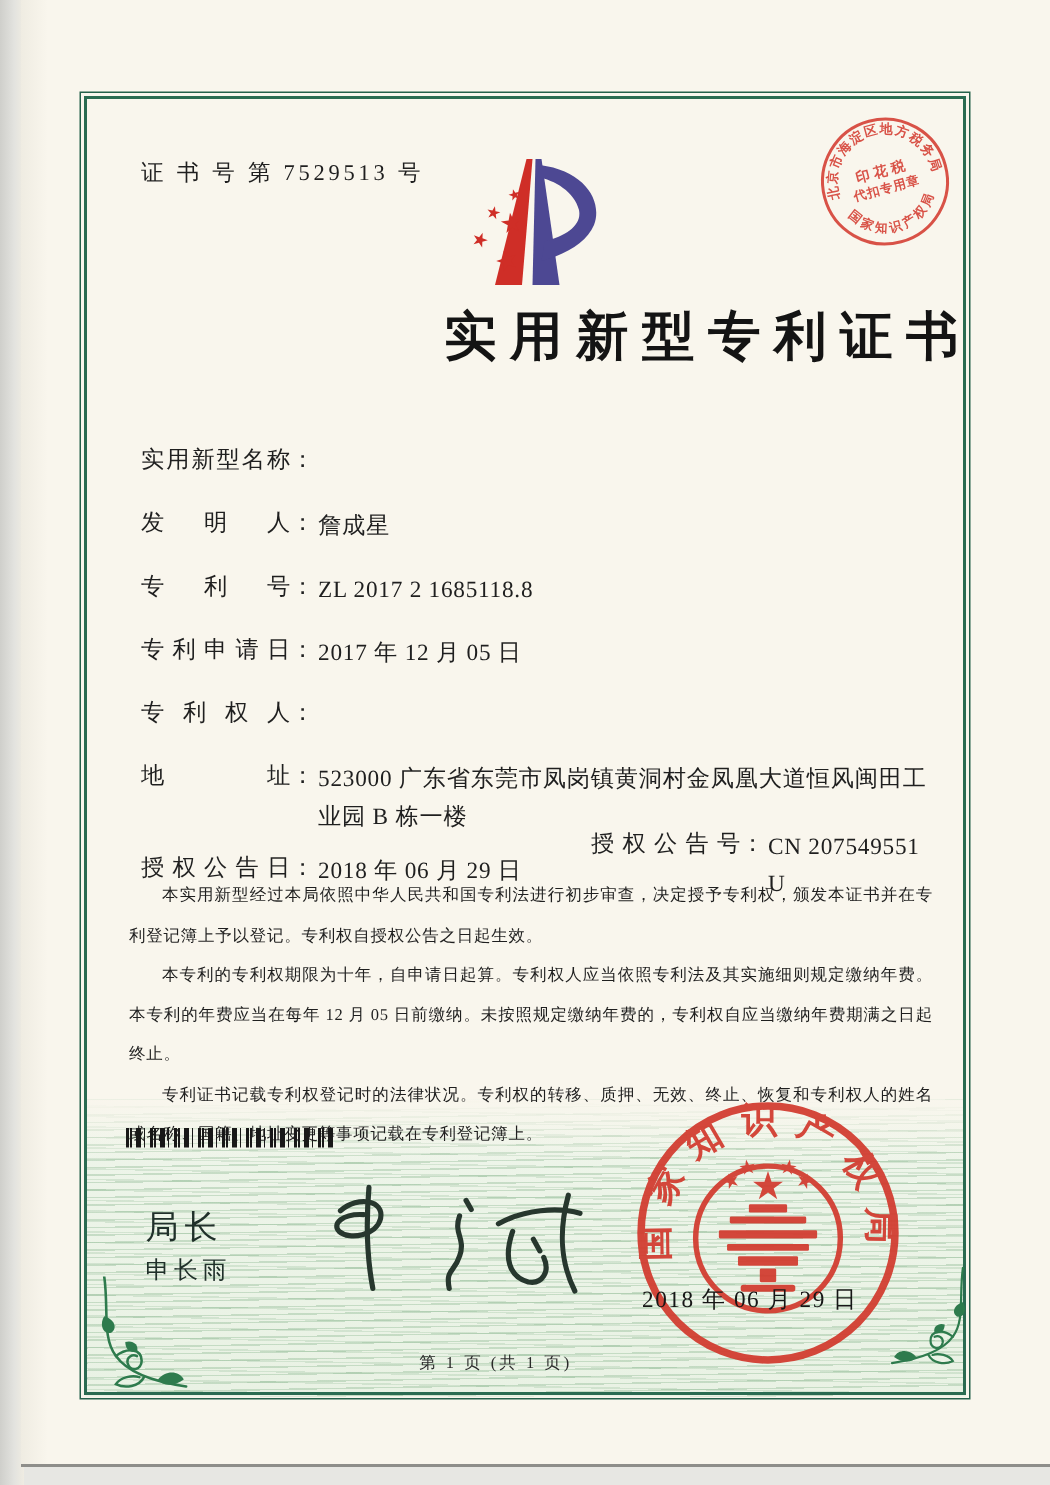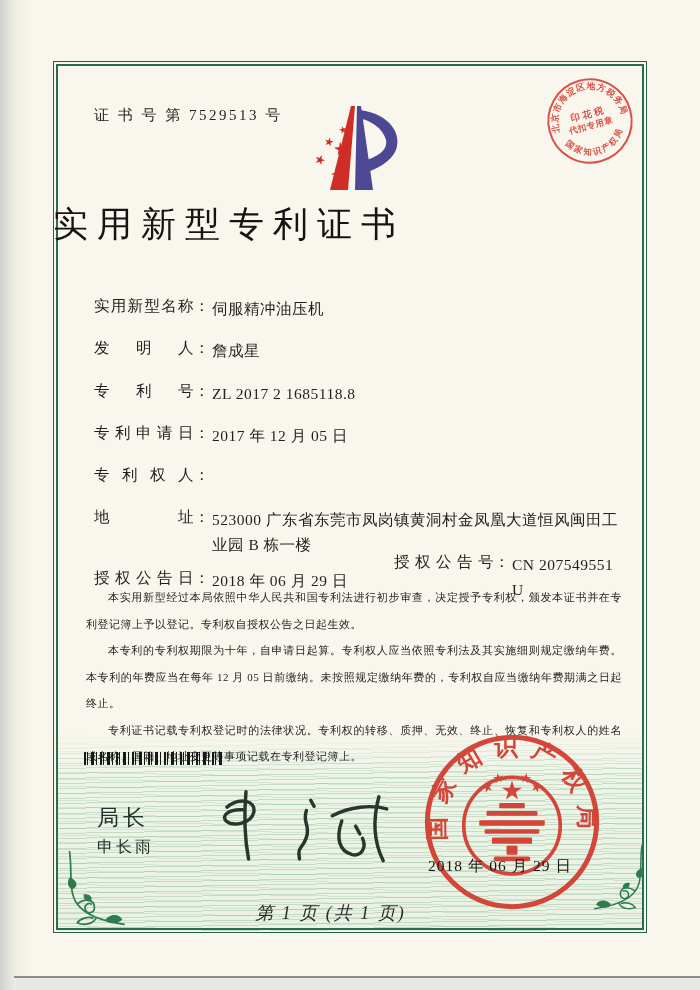--- a/index.html
+++ b/index.html
@@ -31,36 +31,36 @@
       repeating-linear-gradient(179deg, rgba(110,165,118,.30) 0 1px, rgba(110,165,118,0) 1px 5px),
       repeating-linear-gradient(181deg, rgba(110,165,118,.20) 0 1px, rgba(110,165,118,0) 1px 7px),
       linear-gradient(#eef5ea,#e9f2e4);
   }
   .band::before{
     content:"";position:absolute;left:0;top:0;right:0;height:42px;
     background:linear-gradient(#f9f6ed,rgba(249,246,237,0));
   }
   .abs{position:absolute;z-index:4;}
   .cert-no{left:94px;top:106px;font-size:15px;letter-spacing:2.5px;}
-  .title{left:53px;top:201px;width:595px;text-align:left;font-size:35px;font-weight:400;letter-spacing:9px;color:#141414;}
+  .title{left:53px;top:201px;width:595px;text-align:right;font-size:35px;font-weight:700;letter-spacing:9px;color:#141414;}
   .fields{left:94px;top:296px;width:530px;font-size:15.5px;letter-spacing:.5px;}
   .frow{position:absolute;left:0;display:flex;}
   .f-label{display:inline-block;width:100px;text-align:justify;text-align-last:justify;flex:none;}
   .f-colon{flex:none;margin-right:2px;}
   .f-value{display:inline-block;max-width:418px;line-height:25px;}
   .grant-pair{position:absolute;display:flex;}
   .paras{left:86px;top:584px;width:536px;font-size:11px;line-height:26.5px;text-align:justify;letter-spacing:.5px;}
   .paras p{margin:0;text-indent:2em;}
   .director-title{left:97px;top:803px;font-size:22px;letter-spacing:4px;font-family:"Liberation Sans","DejaVu Sans",sans-serif;color:#20302a;}
   .director-name{left:97px;top:837px;font-size:16px;letter-spacing:3px;font-family:Liberation Sans, sans-serif;color:#20302a;}
   .barcode{left:84px;top:752px;width:140px;height:13px;z-index:4;
     background:repeating-linear-gradient(90deg,#181818 0 2px,transparent 2px 3px,#181818 3px 4px,transparent 4px 7px,#181818 7px 10px,transparent 10px 12px,#181818 12px 13px,transparent 13px 16px);
   }
   .seal-date{left:428px;top:856px;width:160px;font-size:15.5px;letter-spacing:1px;color:#161616;z-index:6;}
-  .footer{left:33px;top:901px;width:595px;text-align:center;font-size:18px;letter-spacing:2px;color:#2a2a2a;z-index:5;font-style:italic;}
+  .footer{left:33px;top:901px;width:595px;text-align:center;font-size:11px;letter-spacing:2px;color:#2a2a2a;z-index:5;}
   svg{display:block;}
   .logo{left:298px;top:104px;z-index:4;}
   .tax-stamp{left:543px;top:74px;z-index:6;transform:rotate(-15deg);opacity:.92;}
   .office-seal{left:421px;top:731px;z-index:5;opacity:.93;}
   .signature{left:195px;top:783px;z-index:5;}
   .fl-left{left:58px;top:851px;z-index:4;}
   .fl-right{left:592px;top:831px;z-index:4;transform:scaleX(-1);}
   .seal-red{fill:#d23a2e;}
   .stamp-red{fill:#d6453a;}
 </style>
@@ -107,21 +107,20 @@
   <text class="stamp-red" x="70" y="64" text-anchor="middle" font-size="14" font-weight="bold" letter-spacing="4">印花税</text>
   <text class="stamp-red" x="70" y="81" text-anchor="middle" font-size="12.5" font-weight="bold" letter-spacing="1">代扣专用章</text>
 </svg>
 
 <div class="abs title">实用新型专利证书</div>
 
 <div class="abs fields">
   <div class="frow" style="top:0">
     <span class="f-label">实用新型名称</span>
       <span class="f-colon">：</span>
-    <span class="f-value">伺服精冲油压机</span>
   </div>
   <div class="frow" style="top:42px">
     <span class="f-label">发明人</span>
       <span class="f-colon">：</span>
     <span class="f-value">詹成星</span>
   </div>
   <div class="frow" style="top:85px">
     <span class="f-label">专利号</span>
       <span class="f-colon">：</span>
     <span class="f-value">ZL 2017 2 1685118.8</span>

